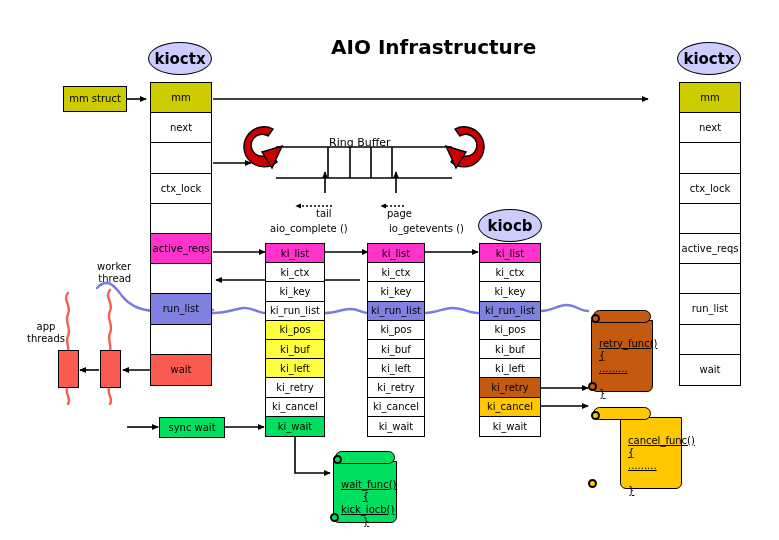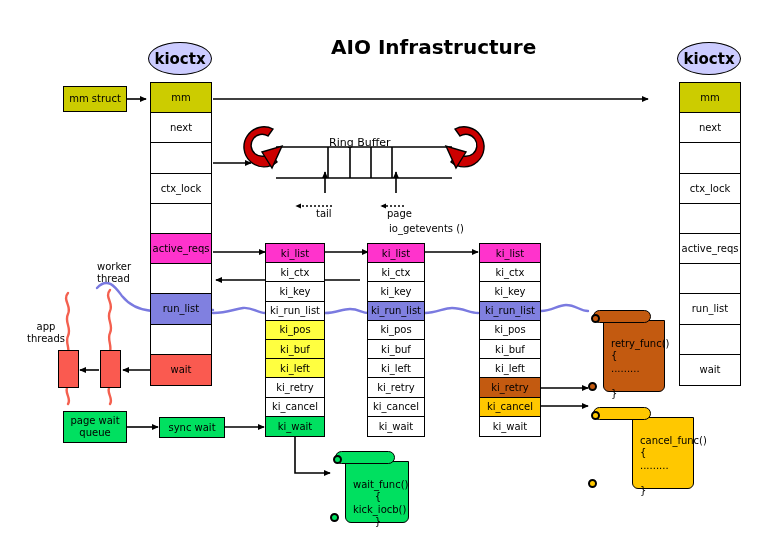--- a/index.html
+++ b/index.html
@@ -79,28 +79,29 @@
     color:#000;
     white-space:nowrap;
   }
 
   svg.overlay{position:absolute;left:0;top:0;width:779px;height:540px;pointer-events:none;}
 
   
   .scroll{position:absolute;}
   .scroll .body{
     position:absolute;
-    left:12px;top:10px;
+    left:0;top:10px;
     box-sizing:border-box;
     border-radius:0 0 6px 6px;
     padding:4px 5px 12px 7px;
     font-size:10px;
     line-height:12.5px;
     color:#000;
     white-space:pre-line;
+    text-decoration:underline;
   }
   .scroll .top{
     position:absolute;
     left:2px;top:0;
     height:13px;
     border-radius:7px;
     box-sizing:border-box;
   }
   .scroll .curl{
     position:absolute;
@@ -277,20 +278,23 @@
         <span>run_list</span>
       </div>
       <div class="cell" style="height: 30.2px; background: rgb(255, 255, 255);">
         <span></span>
       </div>
       <div class="cell" style="height: 30.2px; background: rgb(255, 255, 255);">
         <span>wait</span>
       </div>
     </div>
 
+  <div class="ellipse" style="left:478px;top:209px;width:64px;height:33px;">
+    <span>kiocb</span>
+  </div>
 
   <div class="struct" style="left:265px;top:243px;width:60px;height:194px;">
       <div class="cell" style="height: 19.2px; background: rgb(255, 51, 204);">
         <span>ki_list</span>
       </div>
       <div class="cell" style="height: 19.2px; background: rgb(255, 255, 255);">
         <span>ki_ctx</span>
       </div>
       <div class="cell" style="height: 19.2px; background: rgb(255, 255, 255);">
         <span>ki_key</span>
@@ -379,46 +383,45 @@
       </div>
       <div class="cell" style="height: 19.2px; background: rgb(255, 255, 255);">
         <span>ki_wait</span>
       </div>
     </div>
 
   <div class="pbox" style="left:63px;top:86px;width:64px;height:26px;background:#cccc00;">
     <span>mm struct</span>
   </div>
 
-  <div class="pbox" style="left:63px;top:411px;width:64px;height:32px;background:#00e060;">
-    <span>page wait
-queue</span>
-  </div>
 
   <div class="pbox" style="left:159px;top:417px;width:66px;height:21px;background:#00e060;">
     <span>sync wait</span>
   </div>
 
   <div class="pbox" style="left:58px;top:350px;width:21px;height:38px;background:#fa5a50;"></div>
   <div class="pbox" style="left:100px;top:350px;width:21px;height:38px;background:#fa5a50;"></div>
 
   <div class="txt bold" style="left:329px;top:125px;font-size:11px;">
     <span>Ring Buffer</span>
   </div>
   <div class="txt" style="left:316px;top:196px;text-align:right;">
     <span>tail</span>
   </div>
   <div class="txt" style="left:387px;top:196px;">
     <span>page</span>
   </div>
+  <div class="txt" style="left:270px;top:211px;">
+    <span>aio_complete ()</span>
+  </div>
   <div class="txt" style="left:389px;top:211px;">
     <span>io_getevents ()</span>
   </div>
 
-  <div class="txt bold" style="left:97px;top:249px;text-align:left;">
+  <div class="txt bold" style="left:97px;top:249px;text-align:right;">
     <span>worker
 thread</span>
   </div>
   <div class="txt bold" style="left:27px;top:309px;text-align:center;">
     <span>app
 threads</span>
   </div>
 
   <div class="scroll" style="left:591px;top:310px;width:62px;height:82px;">
     <div class="body" style="width:62px;height:72px;background:#c35a10;border:1.5px solid #000;">

